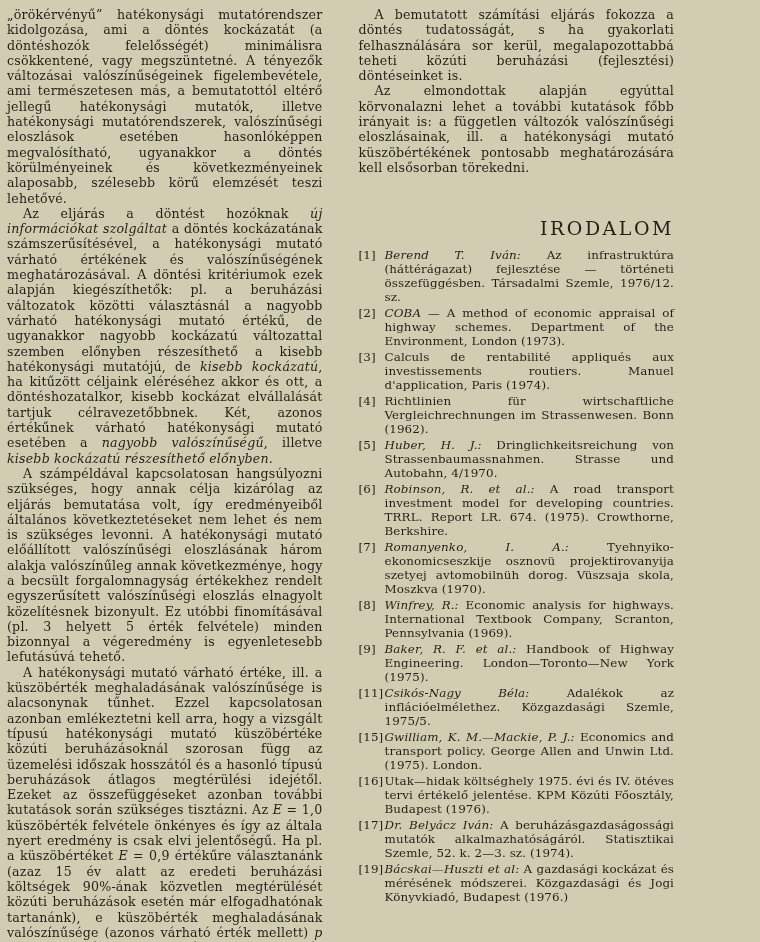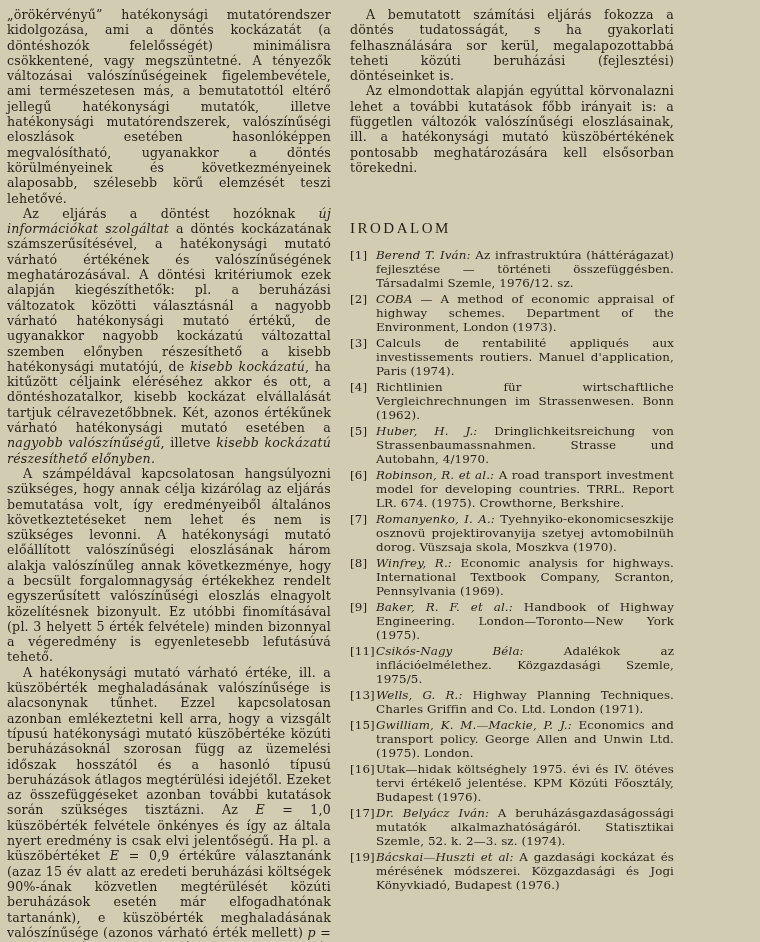--- a/index.html
+++ b/index.html
@@ -14,46 +14,45 @@
     color: #231f17;
     font-family: "DejaVu Serif", "Liberation Serif", serif;
   }
   .page {
     position: relative;
     width: 680px;
     height: 942px;
     box-sizing: border-box;
     padding: 7px 6px 15px 7px;
     display: flex;
-    gap: 19px;
+    gap: 36px;
   }
   .col {
     width: 366px;
     font-size: 12.6px;
     line-height: 15.3px;
     text-align: justify;
     letter-spacing: 0.2px;
   }
   .para {
     margin: 0;
   }
   .para.ind { text-indent: 16px; }
   .it { font-style: italic; }
   sup, sub {
     font-size: 9px;
     line-height: 0;
   }
   .biblio-heading {
     margin: 46px 0 11px 0;
-    text-align: left;
+    text-align: right;
     font-weight: normal;
-    font-size: 15px;
+    font-size: 19px;
     letter-spacing: 2.5px;
     text-indent: 0;
-    font-family: Liberation Serif, serif;
   }
   .refs {
     font-size: 11.9px;
     line-height: 14px;
     letter-spacing: 0.1px;
   }
   .ref {
     display: flex;
     margin-bottom: 2px;
   }
@@ -118,24 +117,20 @@
         </div>
         <div class="ref">
           <span class="ref-num">[9]</span>
           <span class="ref-text"><span class="it">Baker, R. F. et al.:</span><span> Handbook of Highway Engineering. London—Toronto—New York (1975).</span></span>
         </div>
         <div class="ref">
           <span class="ref-num">[11]</span>
           <span class="ref-text"><span class="it">Csikós-Nagy Béla:</span><span> Adalékok az inflációelmélethez. Közgazdasági Szemle, 1975/5.</span></span>
         </div>
         <div class="ref">
-          <span class="ref-num">[13]</span>
-          <span class="ref-text"><span class="it">Wells, G. R.:</span><span> Highway Planning Techniques. Charles Griffin and Co. Ltd. London (1971).</span></span>
-        </div>
-        <div class="ref">
           <span class="ref-num">[15]</span>
           <span class="ref-text"><span class="it">Gwilliam, K. M.—Mackie, P. J.:</span><span> Economics and transport policy. George Allen and Unwin Ltd. (1975). London.</span></span>
         </div>
         <div class="ref">
           <span class="ref-num">[16]</span>
           <span class="ref-text"><span>Utak—hidak költséghely 1975. évi és IV. ötéves tervi értékelő jelentése. KPM Közúti Főosztály, Budapest (1976).</span></span>
         </div>
         <div class="ref">
           <span class="ref-num">[17]</span>
           <span class="ref-text"><span class="it">Dr. Belyácz Iván:</span><span> A beruházásgazdaságossági mutatók alkalmazhatóságáról. Statisztikai Szemle, 52. k. 2—3. sz. (1974).</span></span>

